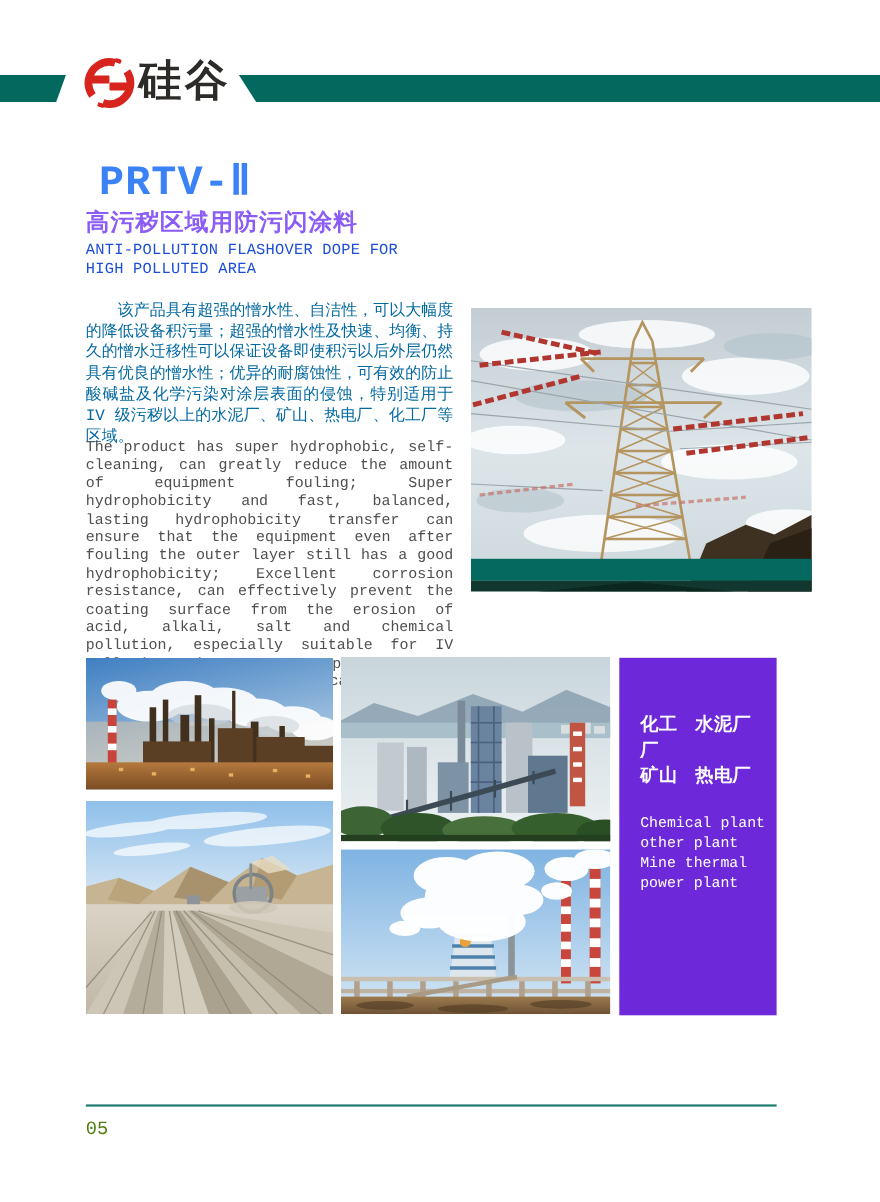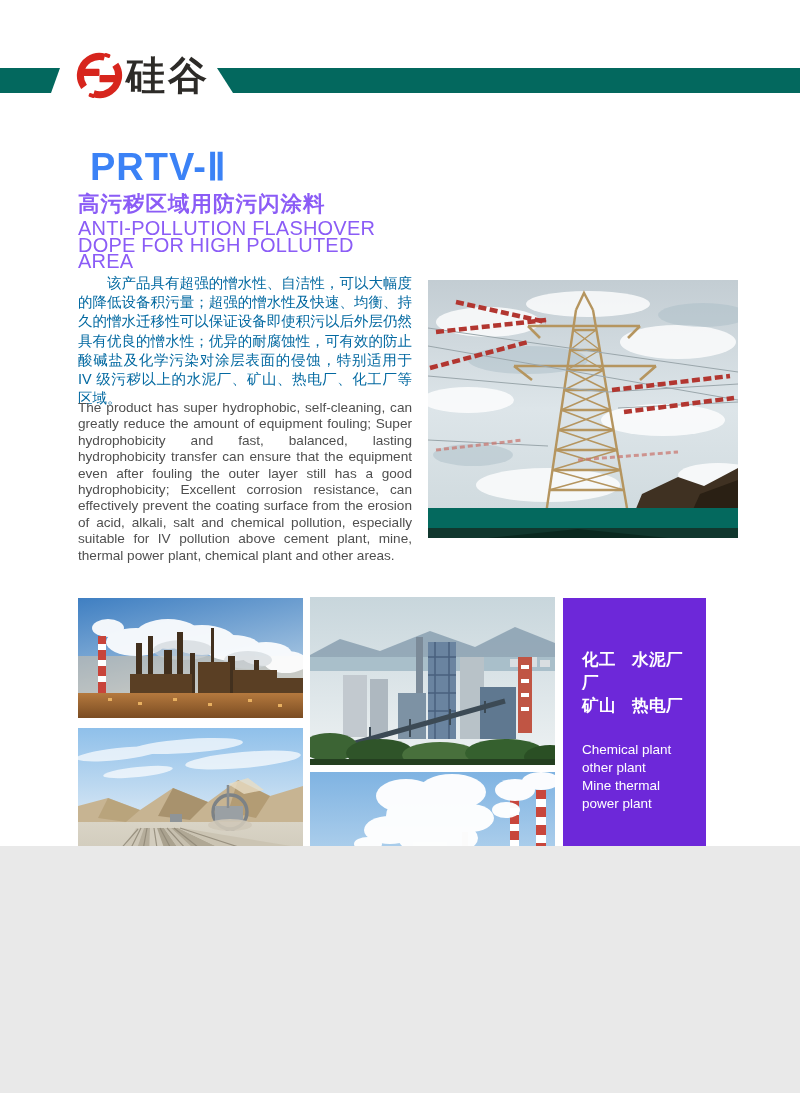--- a/index.html
+++ b/index.html
@@ -1,37 +1,37 @@
 <!DOCTYPE html>
 <html><head>
 <meta charset="utf-8">
 <style>
   html,body{margin:0;padding:0;background:#e9e9e9;}
   .page{
-    position:relative;width:800px;height:846px;background:#ffffff;
+    position:relative;width:800px;height:1093px;background:#ffffff;
     margin:0 auto;overflow:hidden;
-    font-family:Liberation Sans, sans-serif;
+    font-family:Liberation Mono, monospace;
   }
   
   .bar-left{position:absolute;left:0;top:68px;width:60px;height:25px;background:#03685E;
     -webkit-clip-path:polygon(0 0,100% 0,calc(100% - 9px) 100%,0 100%);
     clip-path:polygon(0 0,100% 0,calc(100% - 9px) 100%,0 100%);}
   .bar-right{position:absolute;left:217px;top:68px;width:583px;height:25px;background:#03685E;
     -webkit-clip-path:polygon(0 0,100% 0,100% 100%,16px 100%);
     clip-path:polygon(0 0,100% 0,100% 100%,16px 100%);}
   .logo{position:absolute;left:76px;top:52px;width:47px;height:47px;}
   .brand{position:absolute;left:126px;top:54px;font-size:39px;line-height:44px;
     font-weight:900;color:#2D2B28;letter-spacing:3px;}
   
   .model{position:absolute;left:90px;top:147px;font-size:38px;line-height:40px;
     font-weight:700;color:#3b82f6;letter-spacing:1px;}
   .title-zh{position:absolute;left:78px;top:191px;font-size:21.5px;line-height:26px;
     font-weight:700;color:#8b5cf6;letter-spacing:1px;}
-  .title-en{position:absolute;left:78px;top:220px;width:300px;font-size:20px;
-    line-height:16.5px;color:#8b5cf6;letter-spacing:0.2px;}
+  .title-en{position:absolute;left:78px;top:220px;width:300px;font-size:14px;
+    line-height:16.5px;color:#1d4ed8;letter-spacing:0.2px;}
   
   .desc-zh{position:absolute;left:78px;top:274px;width:334px;font-size:14.5px;
     line-height:19.2px;color:#0369a1;text-align:justify;text-indent:2em;}
   .desc-en{position:absolute;left:78px;top:400px;width:334px;font-size:13.6px;
     line-height:16.4px;color:#4F4F4F;text-align:justify;}
   
   .fig{position:absolute;overflow:hidden;}
   .fig svg{display:block;width:100%;height:100%;}
   .fig-tower {left:428px;top:280px;width:310px;height:258px;}
   .fig-chem  {left:78px; top:598px;width:225px;height:120px;}

